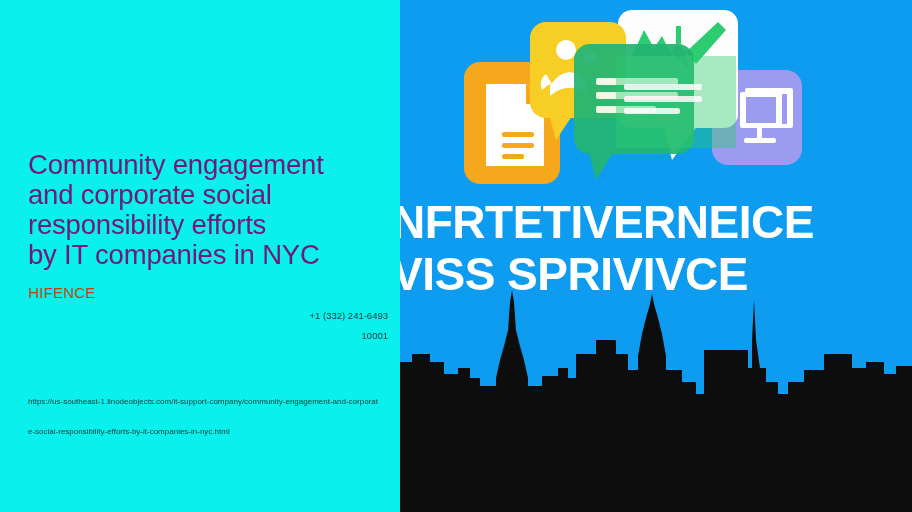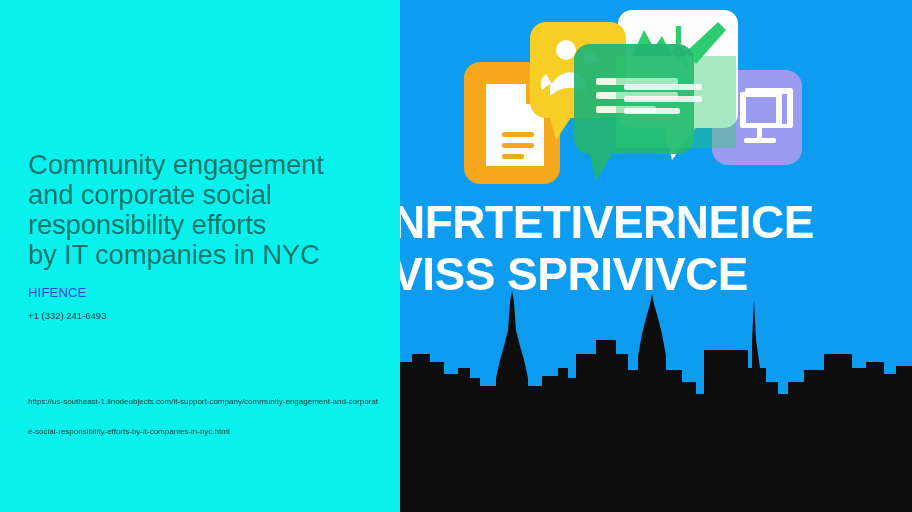--- a/index.html
+++ b/index.html
@@ -20,40 +20,41 @@
     background:#0AF0EC;
     flex:0 0 400px;
   }
   #headline {
     position:absolute;
     left:28px; top:150px;
     width:366px;
     font-size:27.5px;
     line-height:30px;
     font-weight:400;
-    color:#0f766e;
+    color:#701a75;
     letter-spacing:-0.2px;
     white-space:pre-line;
   }
   #brand-name {
     position:absolute;
     left:28px; top:283px;
-    font-size:13px;
+    font-size:15px;
     line-height:19px;
     font-weight:400;
-    color:#1d4ed8;
+    color:#c2410c;
     letter-spacing:0.2px;
   }
   #contact-block {
     position:absolute;
     left:28px; top:306px;
     width:360px;
     font-size:9.5px;
     line-height:20px;
     color:#18403e;
+    text-align:right;
   }
   .contact-line { display:block; }
   #site-url {
     position:absolute;
     left:28px; top:387px;
     width:350px;
     font-size:8px;
     line-height:30px;
     color:#18403e;
     word-break:break-all;
@@ -97,20 +98,21 @@
 
     <div id="headline">Community engagement
 and corporate social
 responsibility efforts
 by IT companies in NYC</div>
 
     <div id="brand-name">HIFENCE</div>
 
     <div id="contact-block">
       <span class="contact-line">+1 (332) 241-6493</span>
+      <span class="contact-line">10001</span>
     </div>
 
     <div id="site-url">https://us-southeast-1.linodeobjects.com/it-support-company/community-engagement-and-corporate-social-responsibility-efforts-by-it-companies-in-nyc.html</div>
   </div>
 
   <div id="right-panel">
 
     <svg id="illustration" viewBox="0 0 512 200">
 
       <g>

